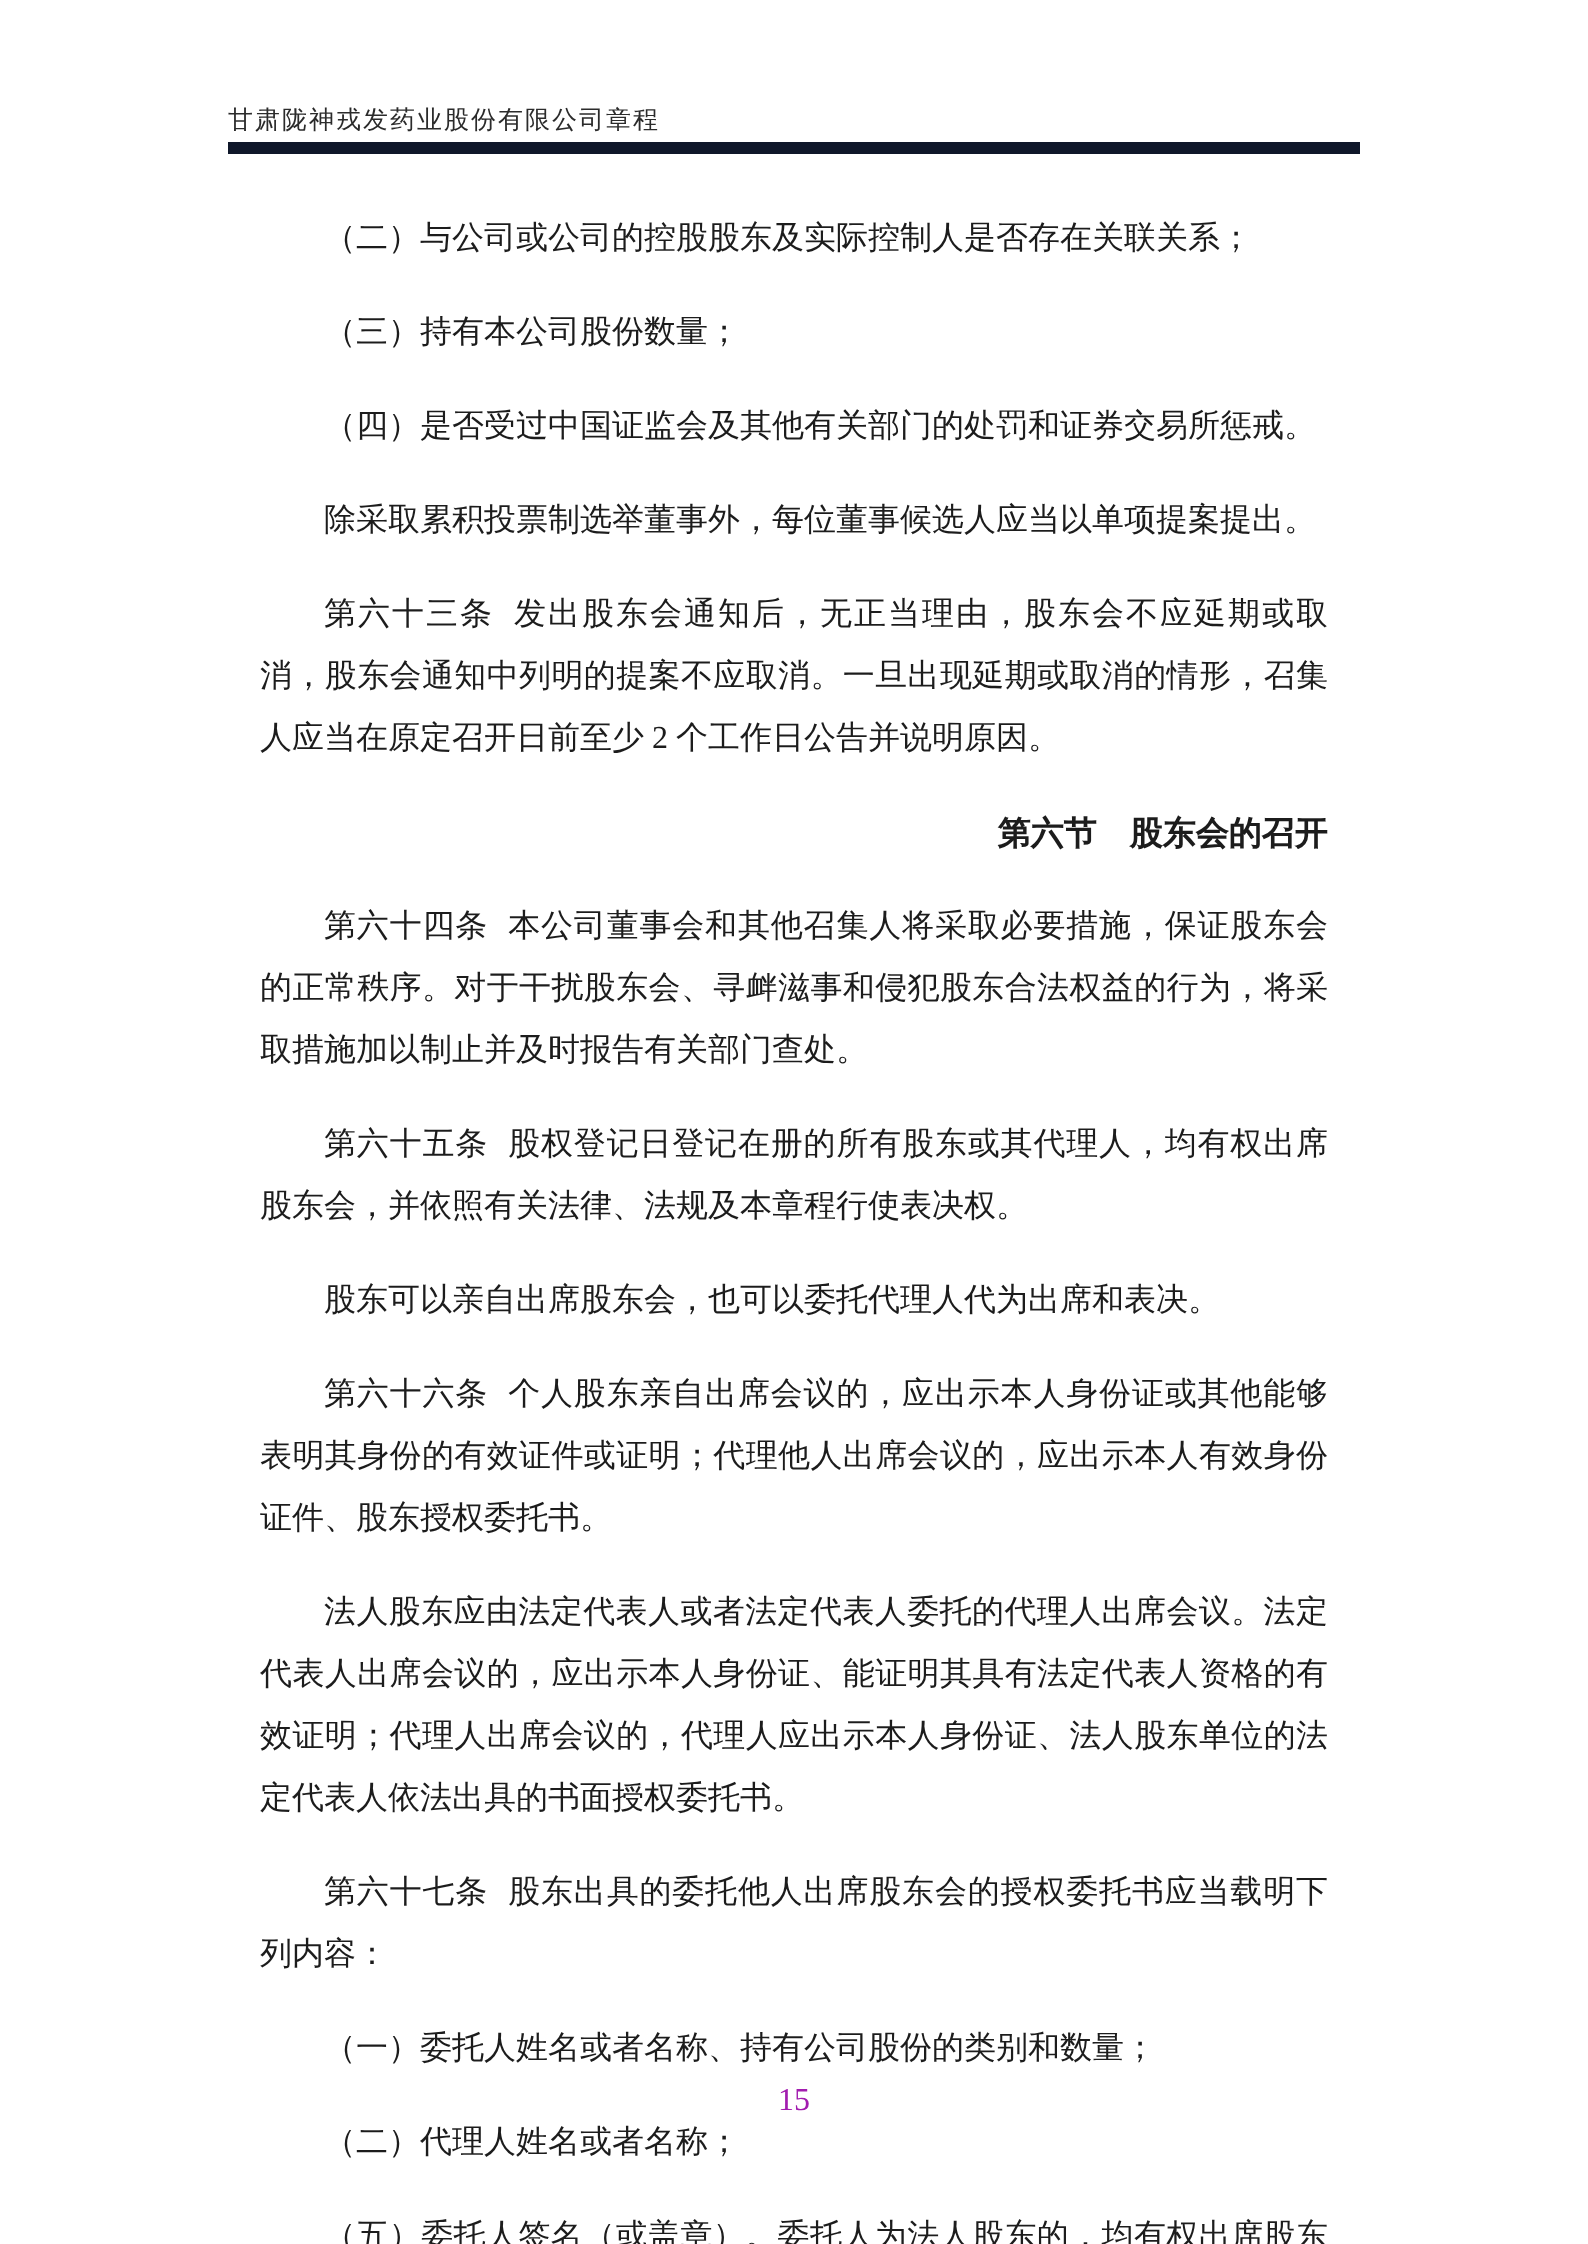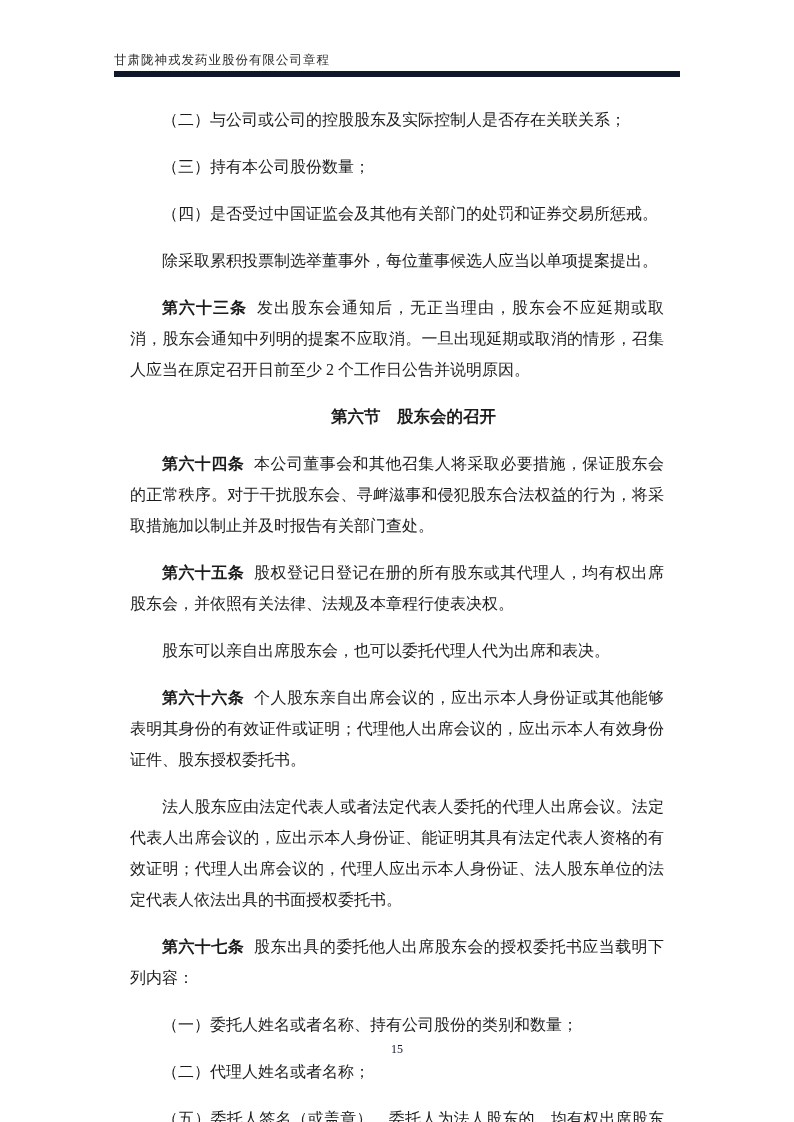--- a/index.html
+++ b/index.html
@@ -32,37 +32,37 @@
     font-size: 16px;
     line-height: 31px;
     text-align: justify;
   }
   .content p {
     text-indent: 2em;
     margin: 16px;
   }
   .section-heading {
     text-indent: 0;
-    text-align: center;
+    text-align: right;
     font-weight: bold;
     font-size: 16.5px;
     margin: 14px 0;
   }
   .art-label {
-    font-weight: bold;
+    font-weight: normal;
     padding-right: 10px;
   }
   .page-footer {
     position: absolute;
     top: 1042px;
     left: 0;
     width: 100%;
     text-align: center;
-    font-size: 12px;
-    color: #0f172a;
+    font-size: 16px;
+    color: #a21caf;
   }
 </style>
 </head>
 <body>
 
 <div class="page">
 
   <div class="page-header">
     <div class="header-title">甘肃陇神戎发药业股份有限公司章程</div>
   </div>

